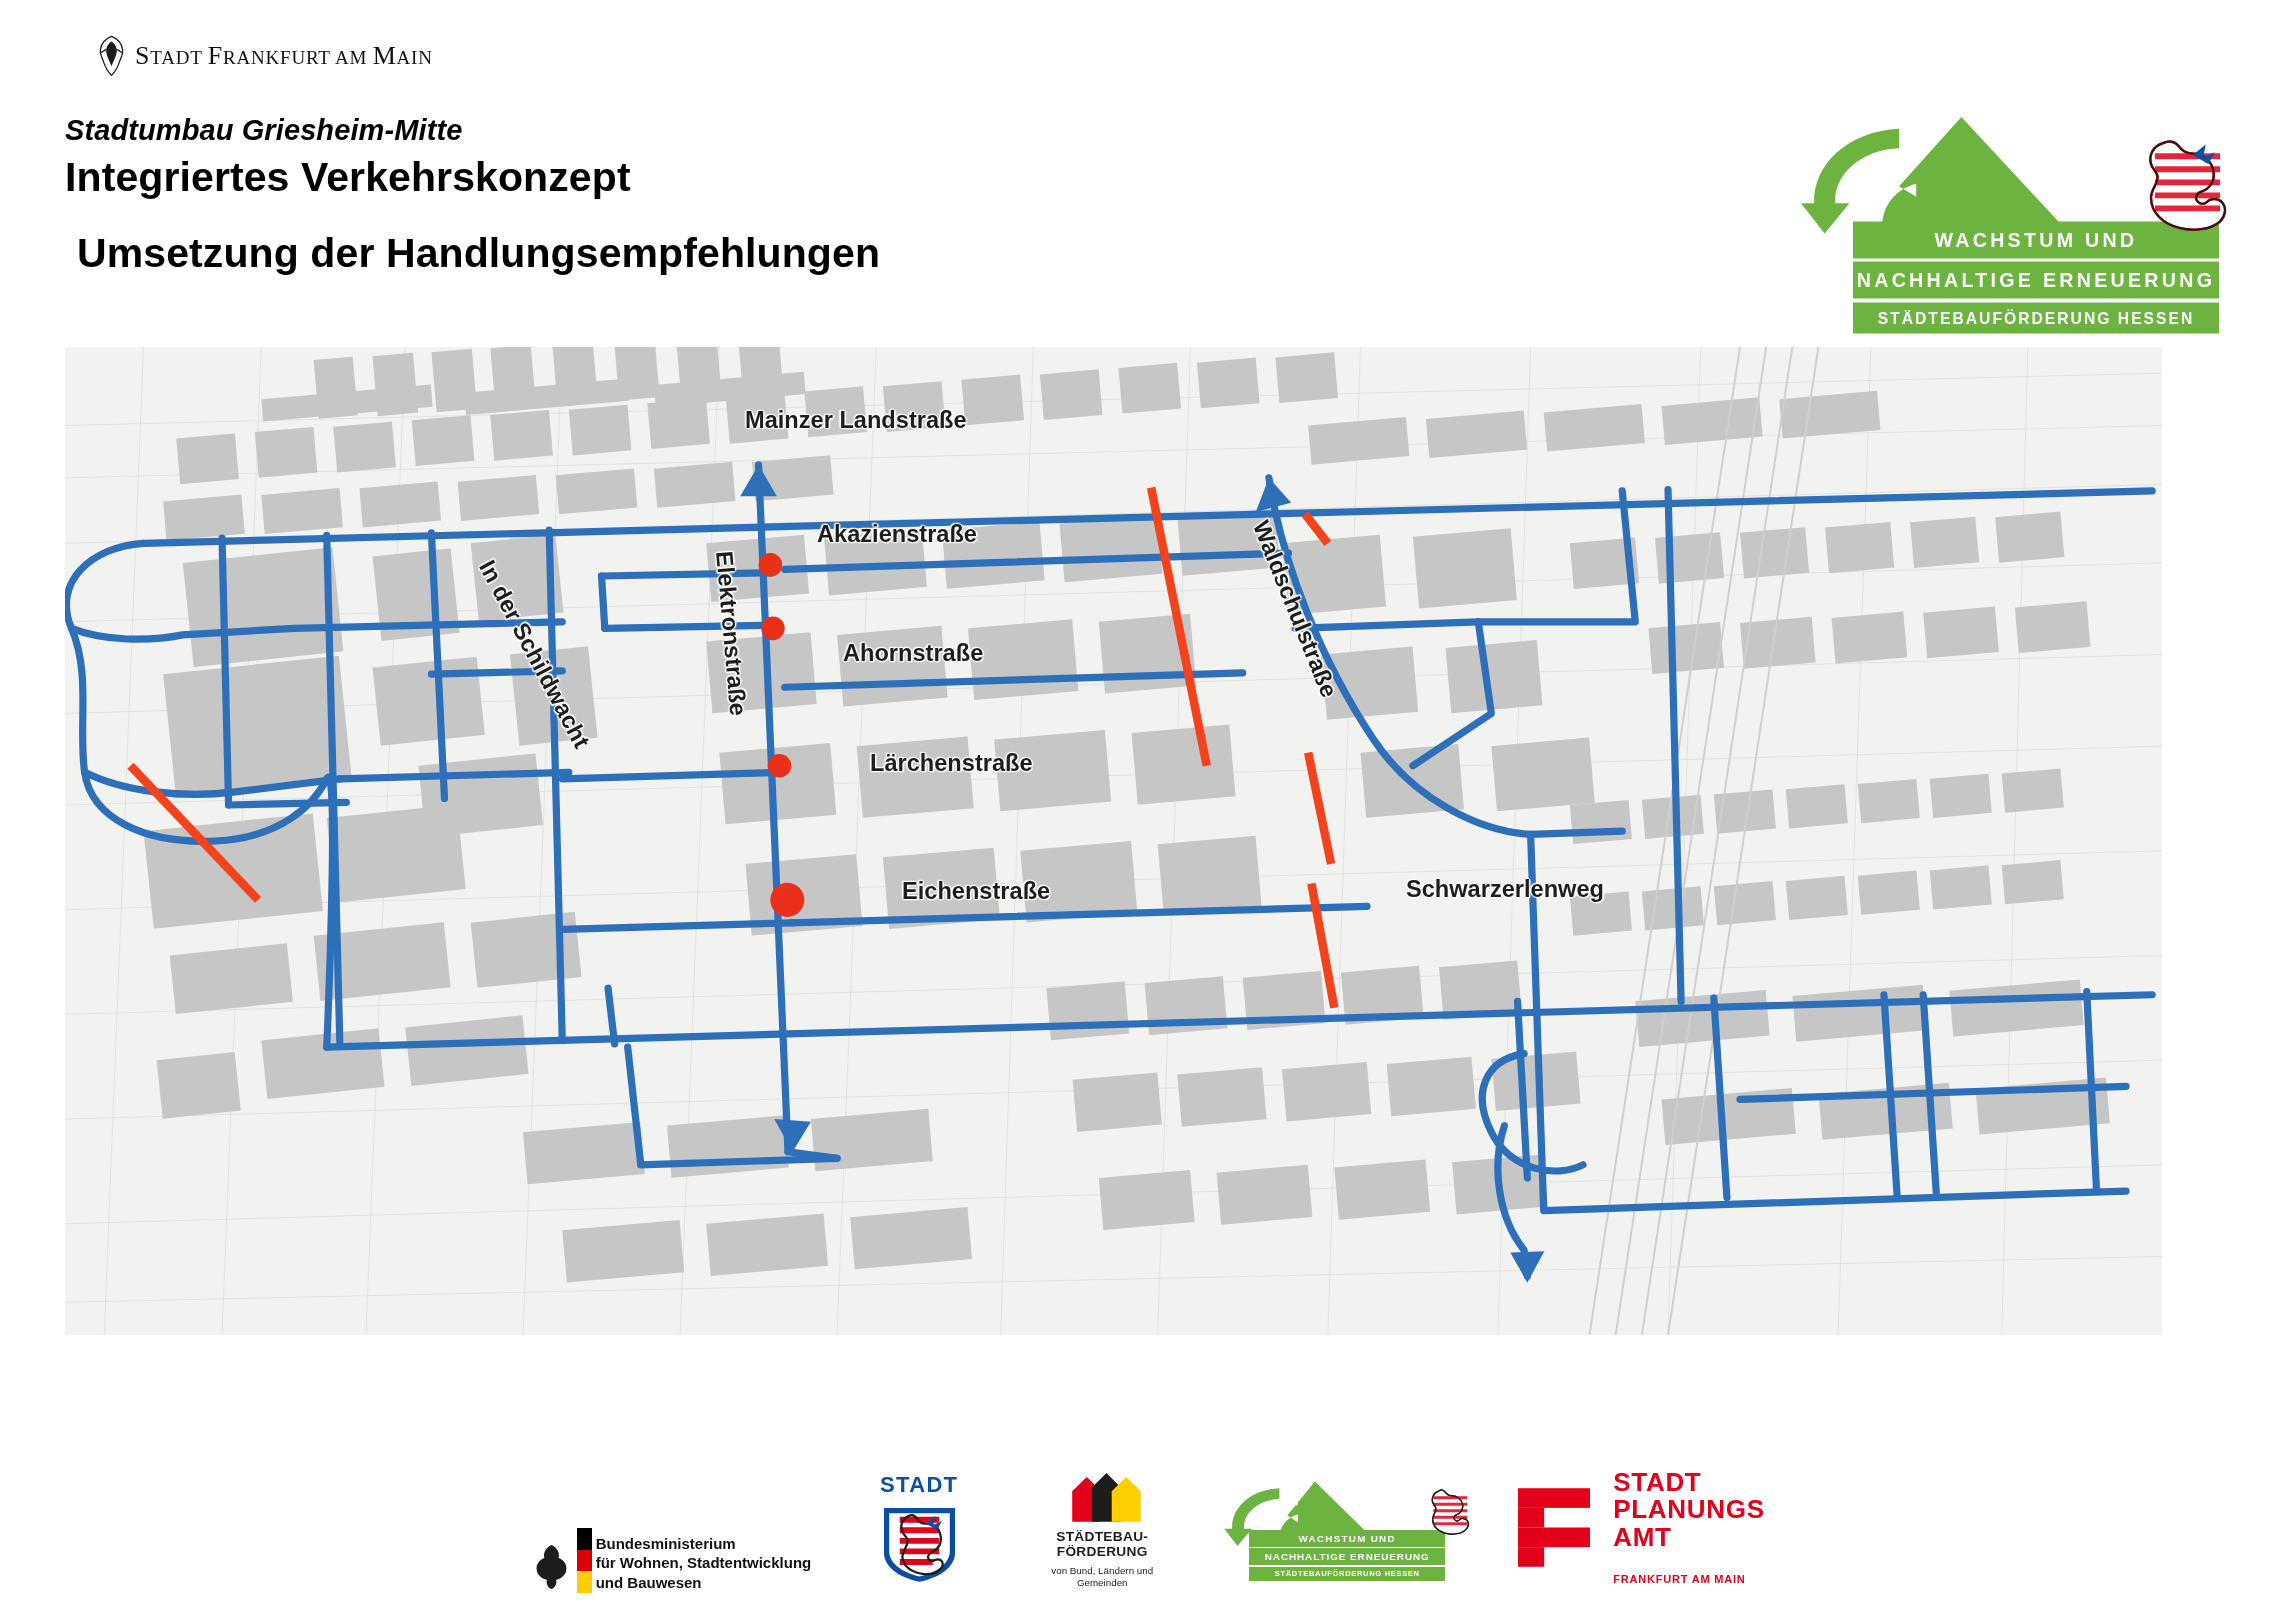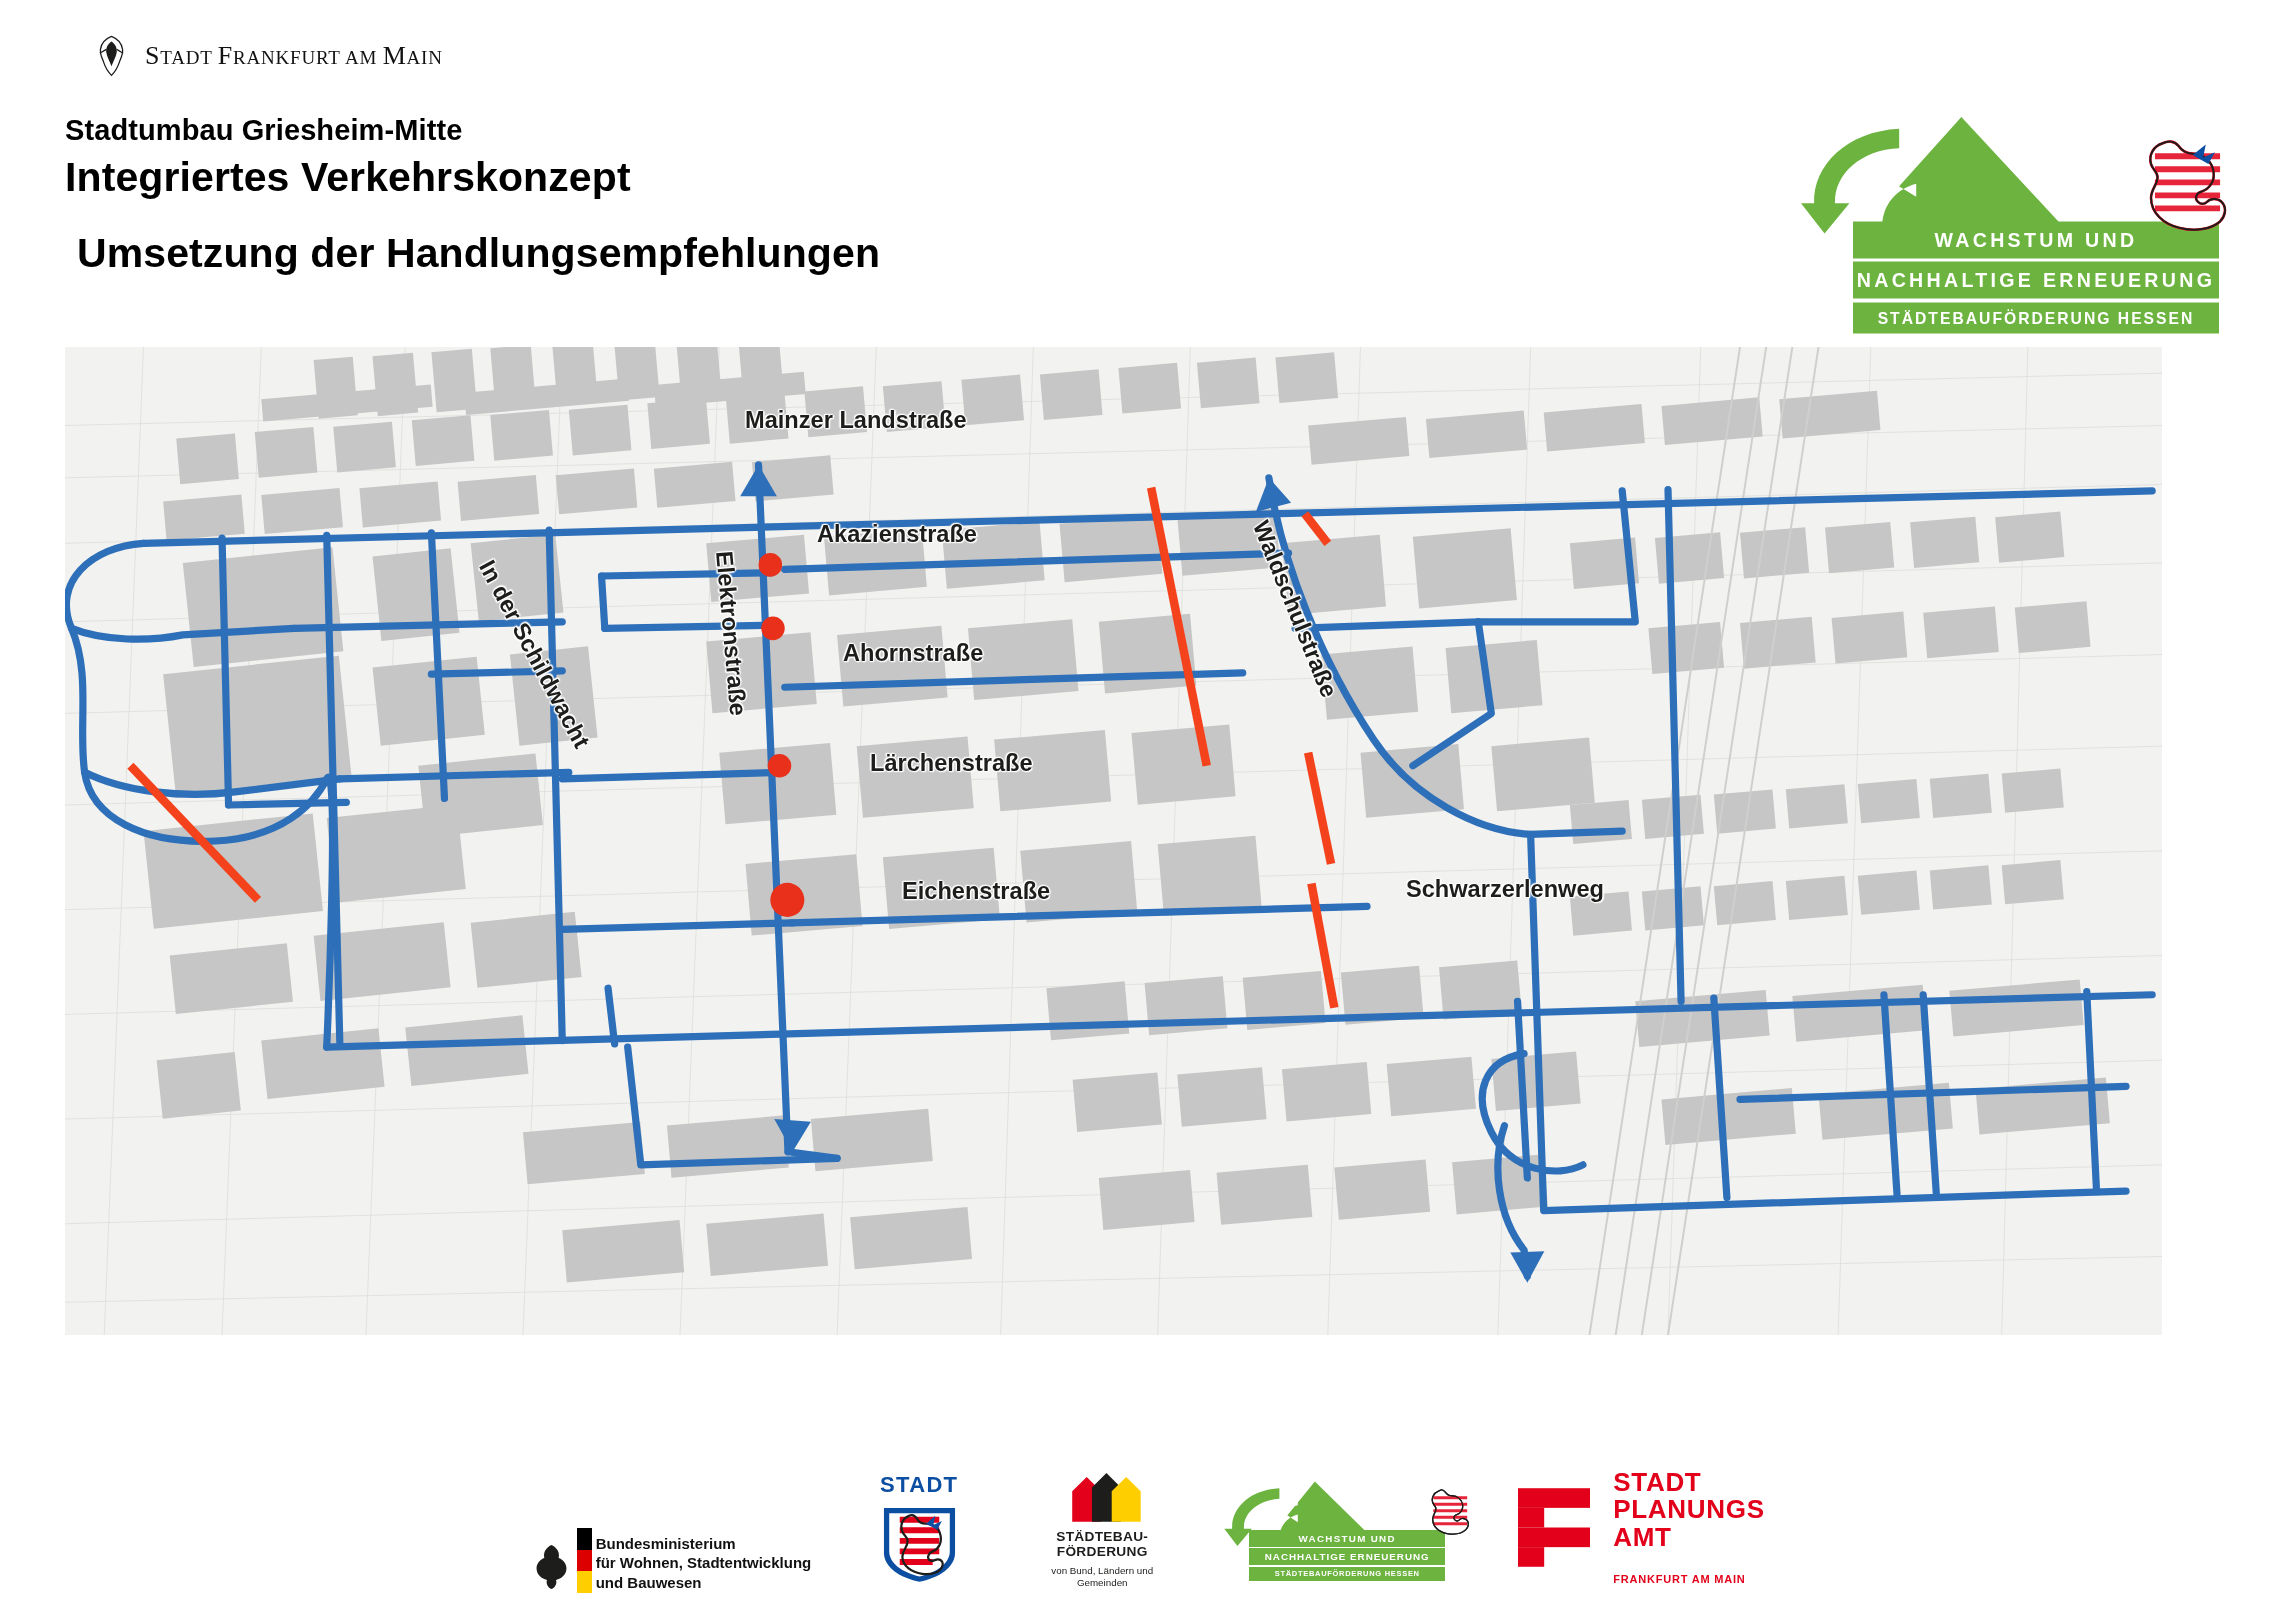--- a/index.html
+++ b/index.html
@@ -15,21 +15,21 @@
     overflow: hidden;
   }
 
   
   .city-logo {
     position: absolute;
     left: 92px;
     top: 33px;
     display: flex;
     align-items: center;
-    gap: 14px;
+    gap: 4px;
     height: 46px;
   }
   .city-logo .eagle {
     width: 39px;
     height: 43px;
     flex: 0 0 auto;
   }
   .city-logo .wordmark {
     font-family: "Liberation Serif", serif;
     font-size: 26px;
@@ -46,20 +46,21 @@
     left: 65px;
     top: 114px;
     width: 1570px;
   }
   .title-sub {
     font-size: 29px;
     font-weight: bold;
     color: #000;
     margin: 0 0 6.5px 0;
     letter-spacing: 0.1px;
+    font-style: italic;
   }
   .title-main {
     font-size: 41px;
     font-weight: bold;
     color: #000;
     margin: 0 0 29px 0;
     letter-spacing: 0.1px;
   }
   .title-second {
     font-size: 41px;

